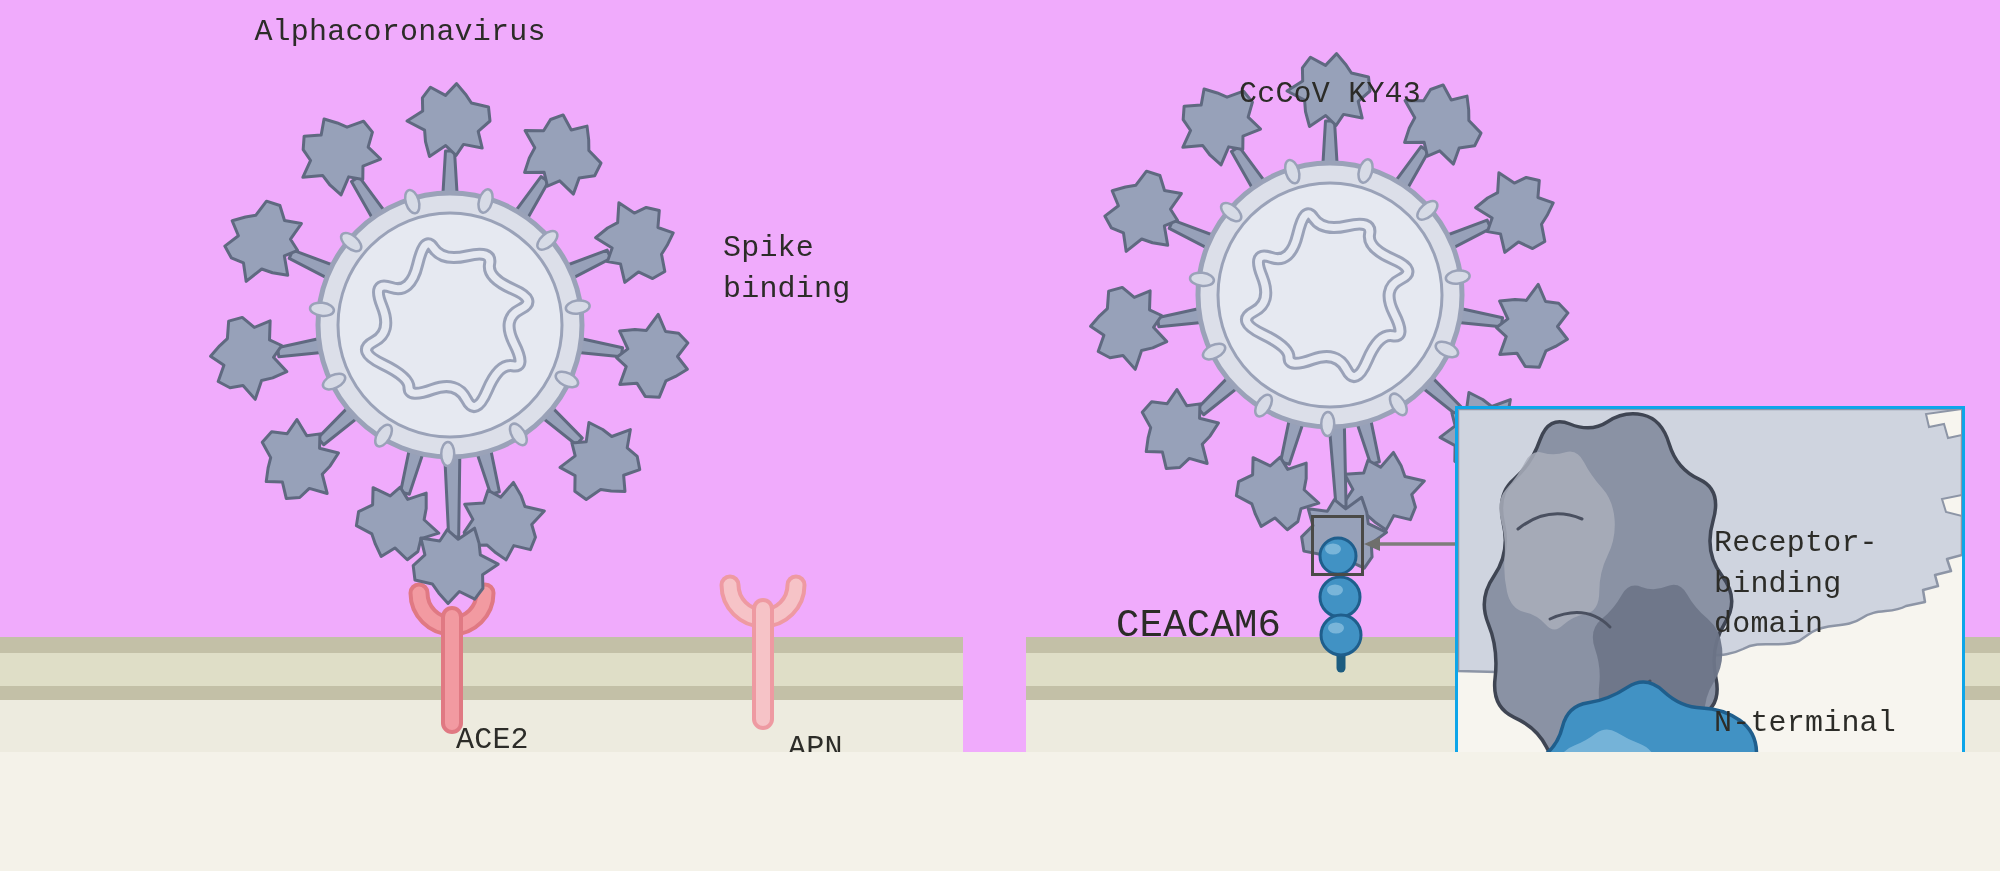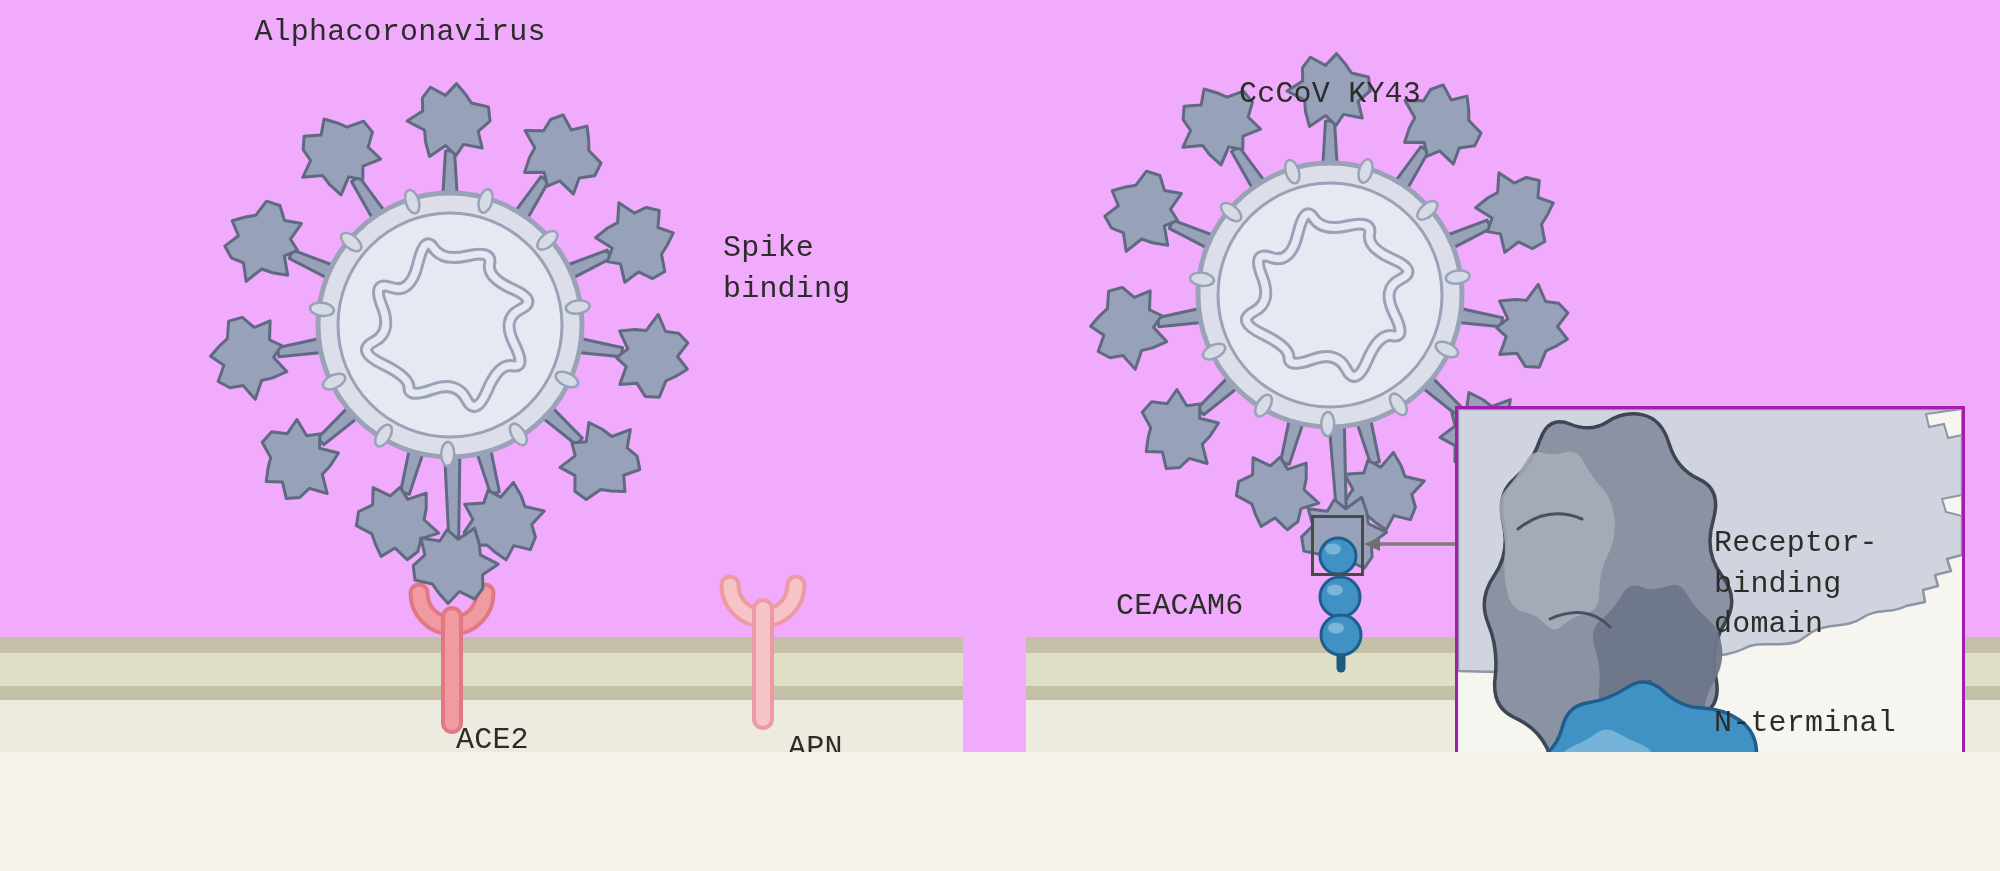--- a/index.html
+++ b/index.html
@@ -23,21 +23,21 @@
     background:linear-gradient(to bottom,#c3c0a7 0 16px,#dfdec7 16px 49px,#c3c0a7 49px 63px);
   }
   .cell-interior{
     position:absolute; top:700px; height:171px; background:#edebdf; z-index:1;
   }
   .pointer-line{
     position:absolute; top:787px; width:4px; height:84px; background:#53534c; z-index:2;
   }
   #inset{
     position:absolute; left:1455px; top:406px; width:510px; height:465px;
-    border:3px solid #a21caf; box-sizing:border-box; background:#f7f5ef;
+    border:3px solid #0ea5e9; box-sizing:border-box; background:#f7f5ef;
     overflow:hidden; z-index:5;
   }
   #inset .lbl{ z-index:7; }
   #zoom-box{
     position:absolute; left:1311px; top:515px; width:53px; height:61px;
     border:3px solid #4a4a47; box-sizing:border-box; background:transparent; z-index:4;
   }
   svg{ display:block; }
 </style>
 </head>
@@ -257,21 +257,21 @@
   <div id="zoom-box"></div>
   <svg class="abs" style="left:1364px; top:535px; z-index:4;" width="104" height="18" viewBox="0 0 104 18">
     <line x1="12" y1="9" x2="104" y2="9" stroke="#7d7d7a" stroke-width="3.5"></line>
     <polygon points="0,9 16,2 16,16" fill="#6f6f6c"></polygon>
   </svg>
 
   <div class="lbl" style="left:723px; top:228px;">Spike
 binding</div>
   <div class="lbl" style="left:456px; top:720px;">ACE2</div>
   <div class="lbl" style="left:788px; top:728px;">APN</div>
-  <div class="lbl" style="left:1116px; top:586px; font-size:30px;">CEACAM6</div>
+  <div class="lbl" style="left:1116px; top:600px; font-size:39px;">CEACAM6</div>
 
   <div class="pointer-line" style="left:452px;"></div>
   <div class="pointer-line" style="left:1338px;"></div>
 
   <div id="inset">
     <svg id="inset-svg" width="504" height="459" viewBox="0 0 504 459">
         <path d="M0,0 H504 V146 l-15,4 4,12 -16,4 3,11 -15,4 2,12 -19,4 c-14,8 -30,2 -44,12 -16,11 -34,4 -50,14 l-13,9 c-20,8 -38,-2 -56,8 -22,11 -42,2 -62,12 -20,9 -38,0 -56,8 l-18,6 L0,262 Z" fill="#cfd4df" stroke="#8d95a6" stroke-width="2.5" stroke-linejoin="round"></path>
         <path d="M504,0 v26 l-14,3 -4,-14 -15,3 -3,-13 Z" fill="#f7f5ef" stroke="#8d95a6" stroke-width="2"></path>
         <path d="M504,86 l-20,4 4,13 16,4 Z" fill="#f7f5ef" stroke="#8d95a6" stroke-width="2"></path>
         <path d="M263.9,166.6Q282.0,190.0 266.8,214.2Q251.6,238.5 257.9,268.8Q264.1,299.2 239.4,307.3Q214.8,315.5 207.2,338.2Q199.5,361.0 180.7,355.7Q161.9,350.4 145.6,367.2Q129.2,384.0 113.7,370.7Q98.2,357.4 88.4,337.9Q78.6,318.5 56.1,308.3Q33.6,298.1 37.1,268.9Q40.5,239.6 30.3,214.8Q20.0,190.0 36.0,166.9Q52.1,143.8 45.3,114.5Q38.6,85.1 56.0,70.3Q73.3,55.5 82.0,30.9Q90.7,6.3 111.9,15.0Q133.2,23.7 149.6,12.8Q165.9,1.9 184.8,5.9Q203.7,9.9 211.2,35.0Q218.7,60.0 241.4,70.4Q264.1,80.8 255.0,112.0Q245.9,143.2 263.9,166.6Z" fill="#8a92a4" stroke="#3f4553" stroke-width="3.5" stroke-linejoin="round"></path>

